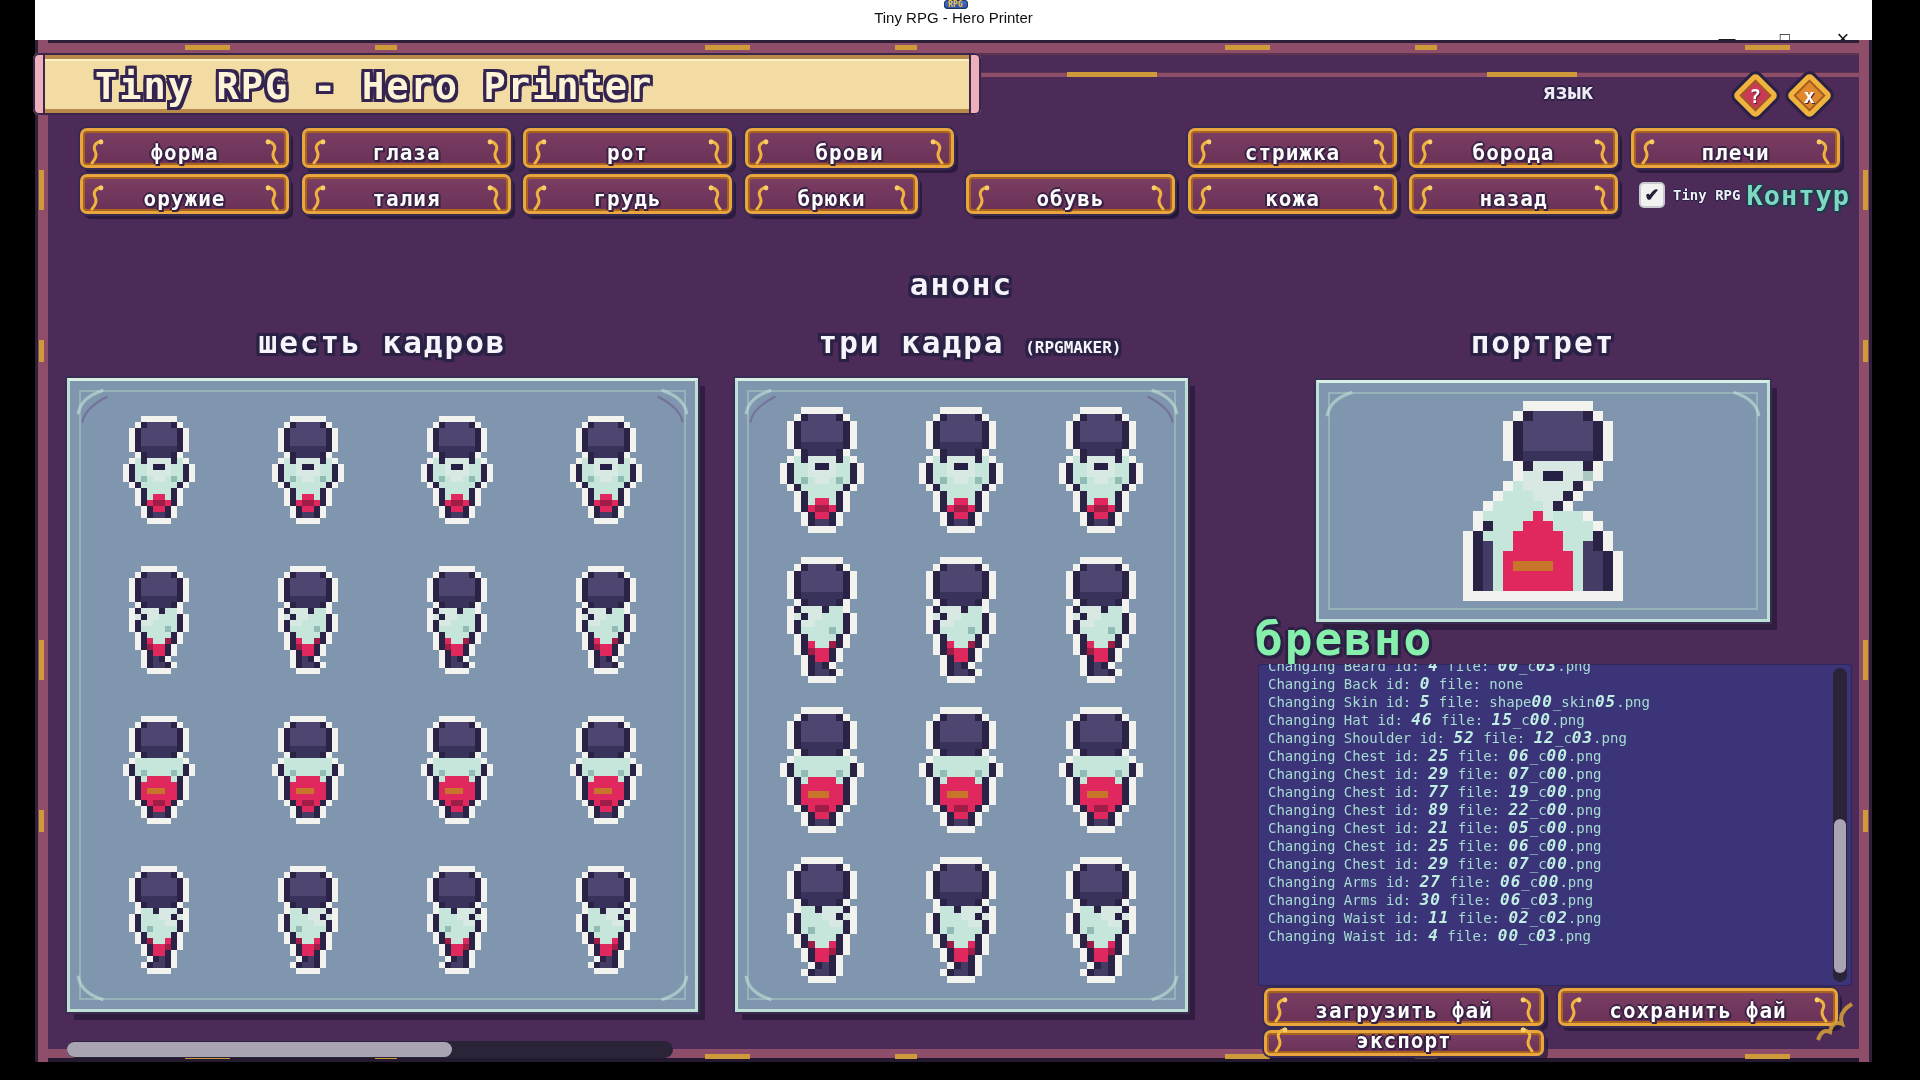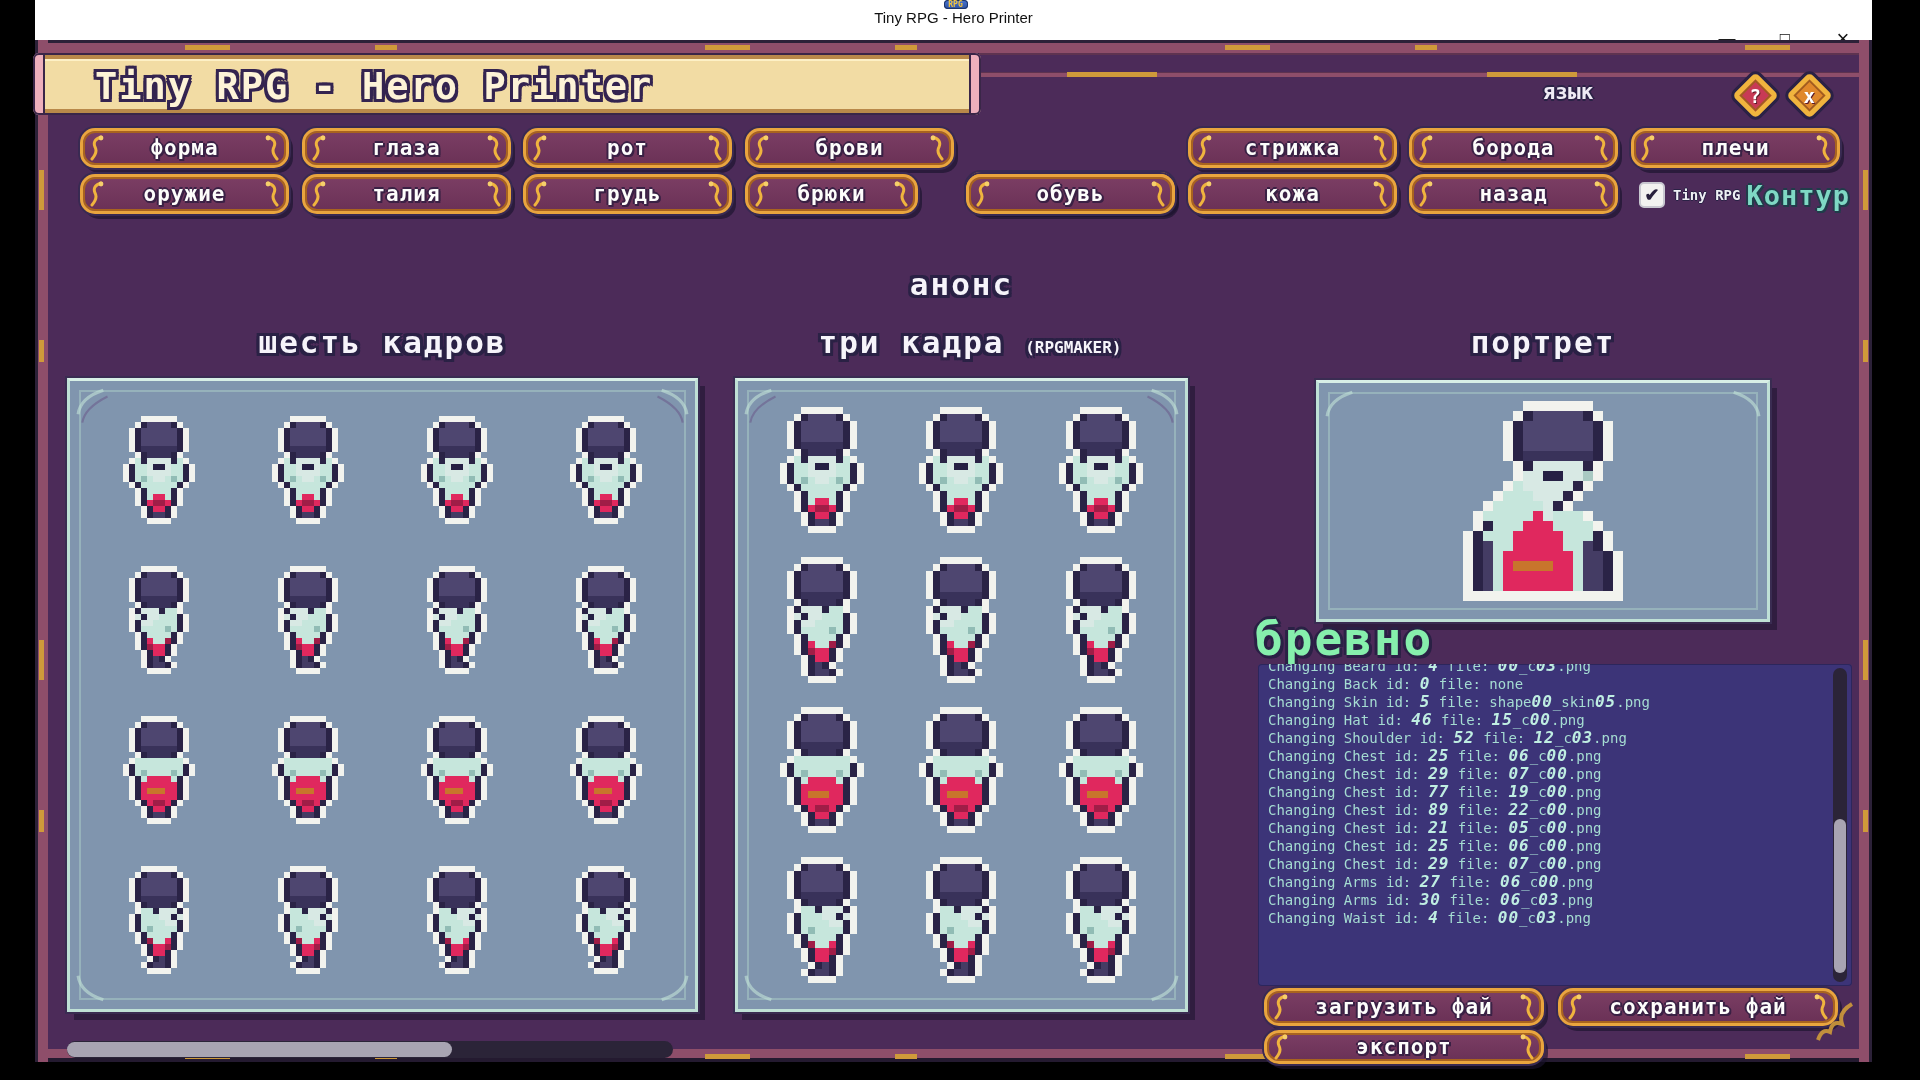--- a/index.html
+++ b/index.html
@@ -43,23 +43,23 @@
   .lang-label{position:absolute;left:1488px;top:80px;width:90px;text-align:center;font-size:21px;color:#efeaf4;z-index:4;
     text-shadow:2px 0 0 #2a2145,-2px 0 0 #2a2145,0 2px 0 #2a2145,0 -2px 0 #2a2145;}
   .diamond{position:absolute;width:33px;height:33px;transform:rotate(45deg);border:5px solid #f0b43e;border-radius:5px;z-index:5;
     box-shadow:0 0 0 3px #2a2145,inset 0 0 0 2px #a05c20;display:flex;align-items:center;justify-content:center;cursor:pointer;}
   .diamond.help{left:1704px;top:79px;background:#c83a55;}
   .diamond.closex{left:1758px;top:79px;background:#e0882b;}
   .diamond span{transform:rotate(-45deg);color:#fff;font:bold 19px "DejaVu Sans Mono",monospace;
     text-shadow:1px 1px 0 #5c1b28;}
 
   
-  .rpg-btn{position:absolute;height:40px;background:linear-gradient(#7b3e64,#6a3156);border:3px solid #e9a53e;border-radius:15px;
+  .rpg-btn{position:absolute;height:40px;background:linear-gradient(#7b3e64,#6a3156);border:3px solid #e9a53e;border-radius:7px;
     box-shadow:0 0 0 2px #392a52,4px 5px 0 0 rgba(26,19,44,.65),inset 0 0 0 2px #a8631f;
-    display:flex;align-items:center;justify-content:space-between;padding:0 6px;cursor:pointer;z-index:4;}
+    display:flex;align-items:flex-end;justify-content:space-between;padding:0 6px;cursor:pointer;z-index:4;}
   .rpg-btn .lbl{flex:1;text-align:center;font-size:21px;letter-spacing:1px;color:#fdfdfb;
     font-family:"DejaVu Sans Mono",monospace;font-weight:bold;
     text-shadow:2px 0 0 #3a2145,-2px 0 0 #3a2145,0 2px 0 #3a2145,0 -2px 0 #3a2145,2px 2px 0 #3a2145;}
   .flourish{width:16px;height:26px;flex:0 0 auto;}
   .flourish.right{transform:scaleX(-1);}
 
   
   .sec-h{position:absolute;text-align:center;font-size:31px;letter-spacing:2px;color:#f6f4fa;z-index:2;
     text-shadow:3px 0 0 #2a2145,-3px 0 0 #2a2145,0 3px 0 #2a2145,0 -3px 0 #2a2145,3px 3px 0 #2a2145,-3px -3px 0 #2a2145,3px -3px 0 #2a2145,-3px 3px 0 #2a2145;}
   .sec-sub{font-size:16px;letter-spacing:0;}
@@ -3168,20 +3168,21 @@
         <div class="log-line">Changing Shoulder id: <span class="num">52</span> file: <span class="num">12</span>_c<span class="num">03</span>.png</div>
         <div class="log-line">Changing Chest id: <span class="num">25</span> file: <span class="num">06</span>_c<span class="num">00</span>.png</div>
         <div class="log-line">Changing Chest id: <span class="num">29</span> file: <span class="num">07</span>_c<span class="num">00</span>.png</div>
         <div class="log-line">Changing Chest id: <span class="num">77</span> file: <span class="num">19</span>_c<span class="num">00</span>.png</div>
         <div class="log-line">Changing Chest id: <span class="num">89</span> file: <span class="num">22</span>_c<span class="num">00</span>.png</div>
         <div class="log-line">Changing Chest id: <span class="num">21</span> file: <span class="num">05</span>_c<span class="num">00</span>.png</div>
         <div class="log-line">Changing Chest id: <span class="num">25</span> file: <span class="num">06</span>_c<span class="num">00</span>.png</div>
         <div class="log-line">Changing Chest id: <span class="num">29</span> file: <span class="num">07</span>_c<span class="num">00</span>.png</div>
         <div class="log-line">Changing Arms id: <span class="num">27</span> file: <span class="num">06</span>_c<span class="num">00</span>.png</div>
         <div class="log-line">Changing Arms id: <span class="num">30</span> file: <span class="num">06</span>_c<span class="num">03</span>.png</div>
+        <div class="log-line">Changing Waist id: <span class="num">11</span> file: <span class="num">02</span>_c<span class="num">02</span>.png</div>
         <div class="log-line">Changing Waist id: <span class="num">4</span> file: <span class="num">00</span>_c<span class="num">03</span>.png</div>
       </div>
     <div class="vscroll-track">
       <div class="vscroll-thumb"></div>
     </div>
   </div>
 
   <div id="action-buttons">
       <div class="rpg-btn" style="left: 1229px; top: 988px; width: 280px; height: 38px;">
         <span class="flourish"><svg viewBox="0 0 16 26">
@@ -3198,21 +3199,21 @@
         <span class="flourish"><svg viewBox="0 0 16 26">
             <path d="M12 2 Q3 5 6 12 Q9 17 3 24" fill="none" stroke="#f0b43e" stroke-width="3" stroke-linecap="round"></path>
             <circle cx="12" cy="3" r="2.4" fill="#f6cf6b"></circle>
           </svg></span>
         <span class="lbl">сохранить фай</span>
         <span class="flourish right"><svg viewBox="0 0 16 26">
             <path d="M12 2 Q3 5 6 12 Q9 17 3 24" fill="none" stroke="#f0b43e" stroke-width="3" stroke-linecap="round"></path>
             <circle cx="12" cy="3" r="2.4" fill="#f6cf6b"></circle>
           </svg></span>
       </div>
-      <div class="rpg-btn" style="left: 1229px; top: 1030px; width: 280px; height: 34px;">
+      <div class="rpg-btn" style="left: 1229px; top: 1030px; width: 280px; height: 26px;">
         <span class="flourish"><svg viewBox="0 0 16 26">
             <path d="M12 2 Q3 5 6 12 Q9 17 3 24" fill="none" stroke="#f0b43e" stroke-width="3" stroke-linecap="round"></path>
             <circle cx="12" cy="3" r="2.4" fill="#f6cf6b"></circle>
           </svg></span>
         <span class="lbl">экспорт</span>
         <span class="flourish right"><svg viewBox="0 0 16 26">
             <path d="M12 2 Q3 5 6 12 Q9 17 3 24" fill="none" stroke="#f0b43e" stroke-width="3" stroke-linecap="round"></path>
             <circle cx="12" cy="3" r="2.4" fill="#f6cf6b"></circle>
           </svg></span>
       </div>

